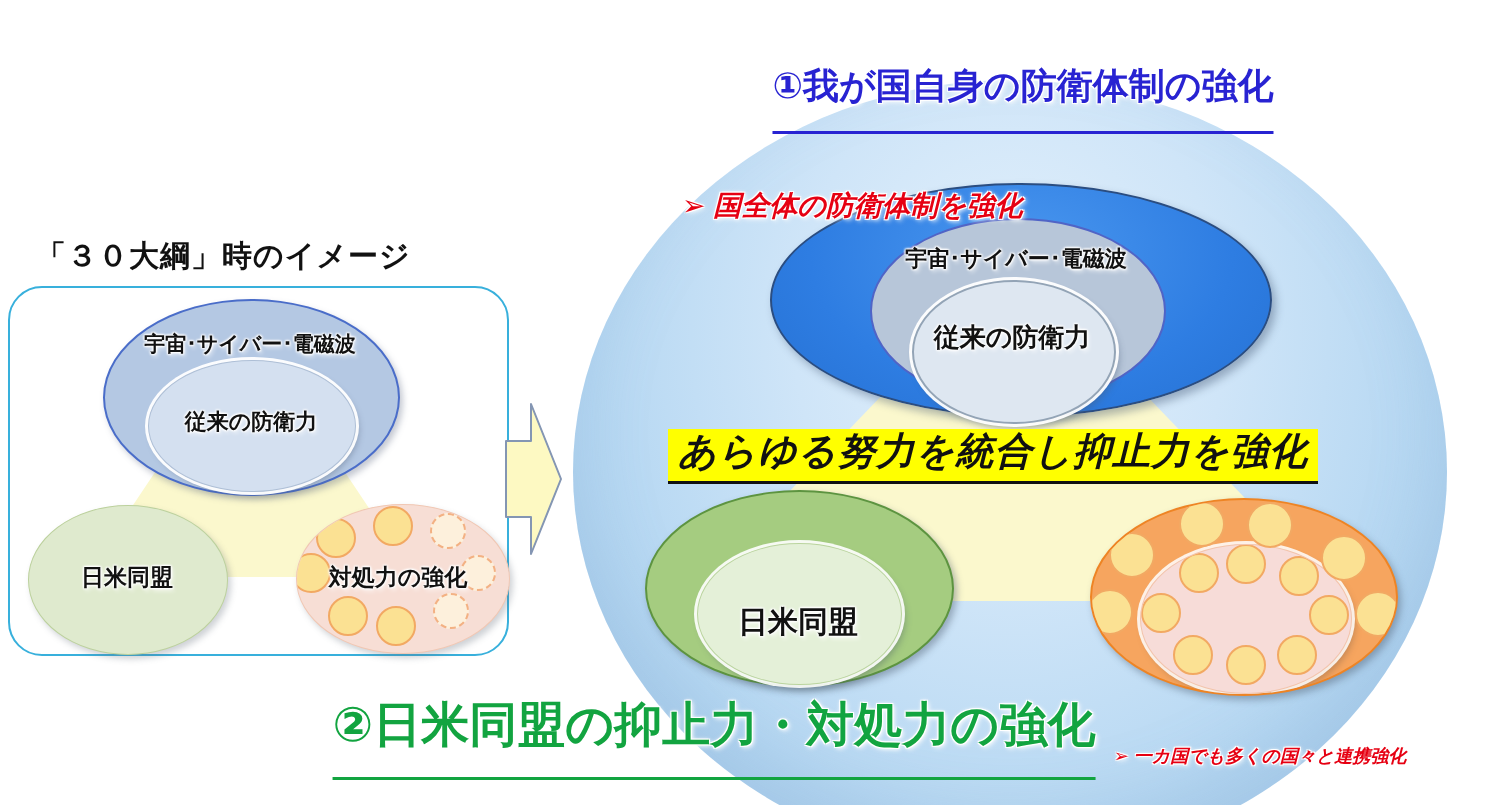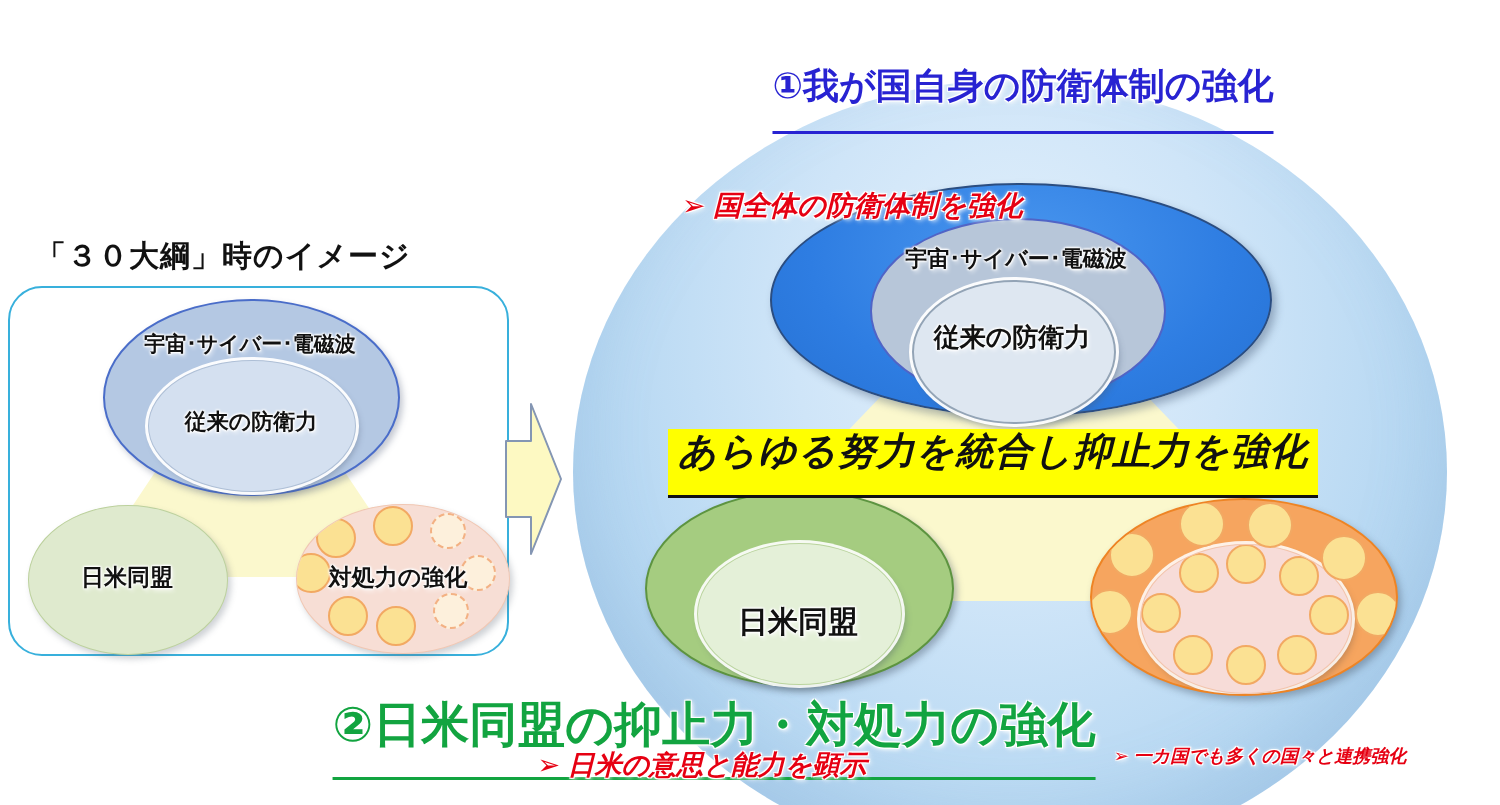--- a/index.html
+++ b/index.html
@@ -70,21 +70,21 @@
   }
   #green-ell-l{left:28px;top:505px;width:198px;height:148px;background:#dfeace;border:1.5px solid #bcd19d;box-shadow:3px 4px 6px rgba(95,105,120,.3);}
   #pink-ell-l{left:296px;top:504px;width:212px;height:148px;background:#f7ded5;border:1.5px solid #f1c7b3;box-shadow:3px 4px 6px rgba(95,105,120,.3);overflow:hidden;}
   .circle-solid{position:absolute;border-radius:50%;background:#fbe193;border:2px solid #f2a963;box-sizing:border-box;}
   .circle-dashed{position:absolute;border-radius:50%;background:#fdf0dc;border:2px dashed #f3b183;box-sizing:border-box;}
   
   #banner{left:648px;top:429px;width:690px;text-align:center;z-index:30;}
   #banner span{
     display:inline-block;background:#ffff00;color:#111;font-weight:bold;font-style:italic;
     font-size:38px;letter-spacing:1px;line-height:1.12;
-    padding:1px 10px 22px 10px;border-bottom:3px solid #111;
+    padding:1px 10px 8px 10px;border-bottom:3px solid #111;
   }
   
   .h-title{position:absolute;font-weight:bold;white-space:nowrap;z-index:40;}
   .h-title span{display:inline-block;border-bottom:3px solid currentColor;padding-bottom:20px;}
   .bullet{position:absolute;font-weight:bold;font-style:italic;color:#e60012;white-space:nowrap;z-index:40;}
   #title1{left:1023px;top:62px;transform:translateX(-50%);font-size:36px;color:#2823d2;}
   #title2{left:714px;top:693px;transform:translateX(-50%);font-size:48px;color:#12a440;}
   #title3{left:1266px;top:693px;transform:translateX(-50%);font-size:35px;color:#ee7800;}
   #bullet1a{left:682px;top:143px;font-size:28px;}
   #bullet1b{left:682px;top:187px;font-size:28px;}
@@ -136,21 +136,20 @@
     <span>あらゆる努力を統合し抑止力を強化</span>
   </div>
 
   <div id="title1" class="h-title glow">
     <span>①我が国自身の防衛体制の強化</span>
   </div>
   <div id="bullet1b" class="bullet glow">➢ 国全体の防衛体制を強化</div>
   <div id="title2" class="h-title glow">
     <span>②日米同盟の抑止力・対処力の強化</span>
   </div>
-  <div id="bullet2" class="bullet glow">➢ 日米の意思と能力を顕示</div>
   <div id="bullet3" class="bullet glow">➢ 一カ国でも多くの国々と連携強化</div>
 
   <div id="left-title" class="abs">「３０大綱」時のイメージ</div>
   <div id="left-box" class="abs z2"></div>
   <div class="triangle z3" style="left:85px;top:330px;width:330px;height:247px;"></div>
   <div id="blue-outer-l" class="ell z4"></div>
   <div id="blue-inner-l" class="ell z5"></div>
   <div class="lbl ctr z6" style="left:250px;top:344px;font-size:21px;">宇宙･サイバー･電磁波</div>
   <div class="lbl ctr z6" style="left:251px;top:422px;font-size:22px;">従来の防衛力</div>
   <div id="green-ell-l" class="ell z4"></div>

